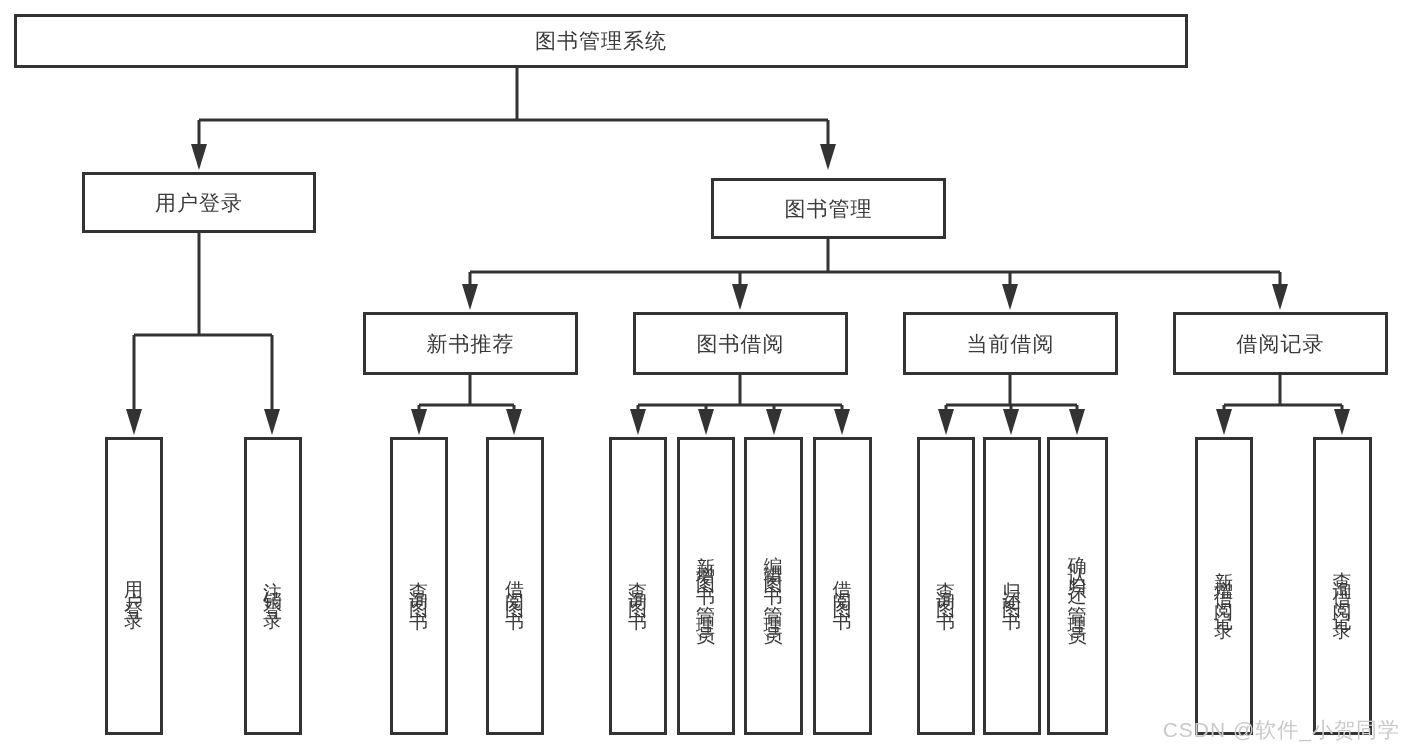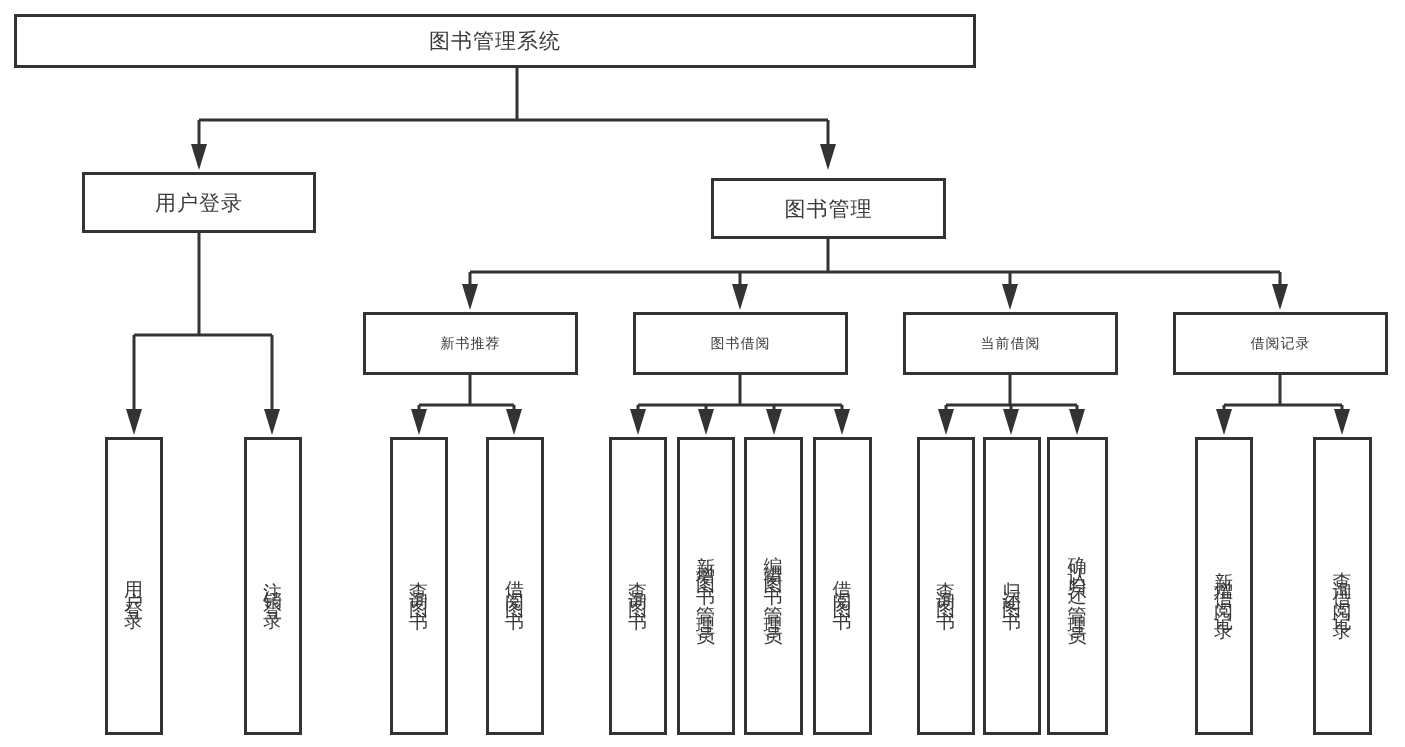--- a/index.html
+++ b/index.html
@@ -13,23 +13,23 @@
   .connectors{position:absolute;left:0;top:0;width:1405px;height:747px;}
   .node{
     position:absolute;
     box-sizing:border-box;
     border:3px solid #333333;
     background:#ffffff;
     color:#3a3a3a;
     display:flex;align-items:center;justify-content:center;
     text-align:center;
   }
-  .node.root{left:14px;top:14px;width:962px;height:54px;font-size:21px;letter-spacing:1px;}
+  .node.root{left:14px;top:14px;width:1174px;height:54px;font-size:21px;letter-spacing:1px;}
   .node.lvl2{top:172px;height:61px;font-size:21px;letter-spacing:1px;}
-  .node.lvl3{top:312px;width:215px;height:63px;font-size:14px;letter-spacing:1px;}
+  .node.lvl3{top:312px;width:215px;height:63px;font-size:21px;letter-spacing:1px;}
   .node.leaf{
     top:437px;height:298px;width:58px;
     font-size:19px;
     writing-mode:vertical-rl;
     letter-spacing:10px;
     line-height:1;
     padding:6px 0;
   }
   .watermark{
     position:absolute;
@@ -98,14 +98,15 @@
   <div class="node leaf" style="left:744px;width:59px;">编辑图书（管理员）</div>
   <div class="node leaf" style="left:813px;width:59px;">借阅图书</div>
 
   <div class="node leaf" style="left:917px;">查询图书</div>
   <div class="node leaf" style="left:983px;">归还图书</div>
   <div class="node leaf" style="left:1047px;width:61px;">确认归还（管理员）</div>
 
   <div class="node leaf" style="left:1195px;">新增借阅记录</div>
   <div class="node leaf" style="left:1313px;width:59px;">查询借阅记录</div>
 
+  <div class="watermark">CSDN @软件_小贺同学</div>
 
 </div>
 
 </body></html>

